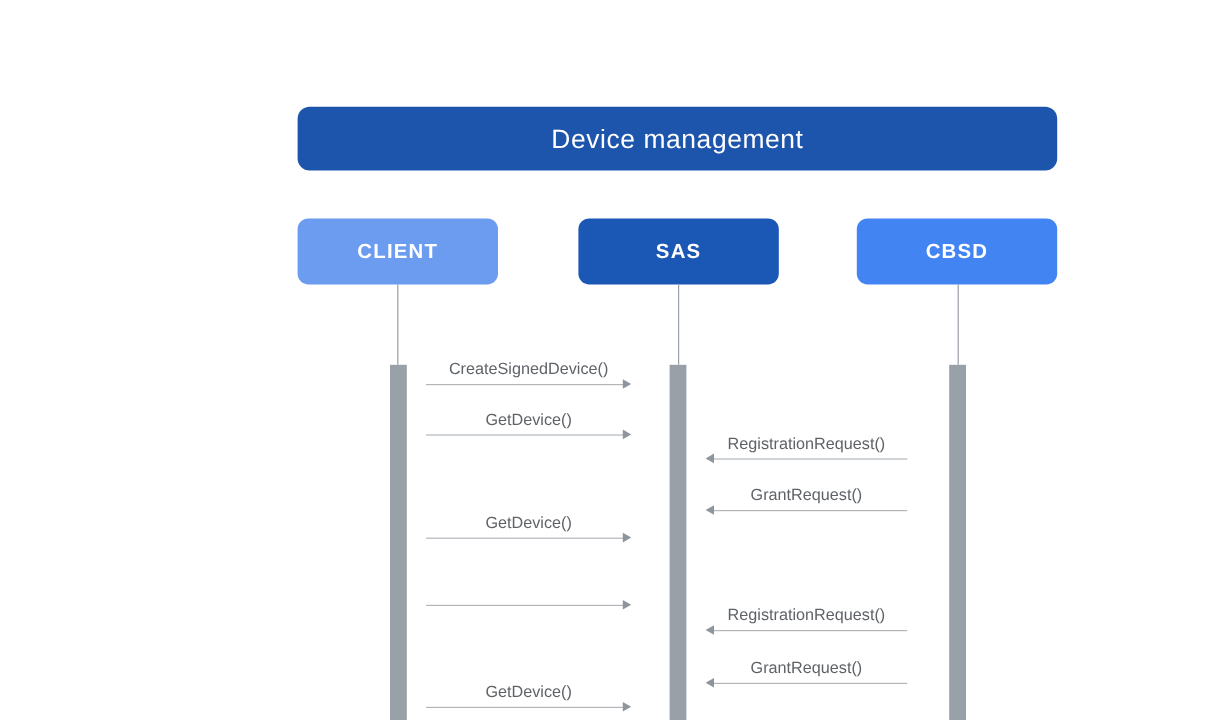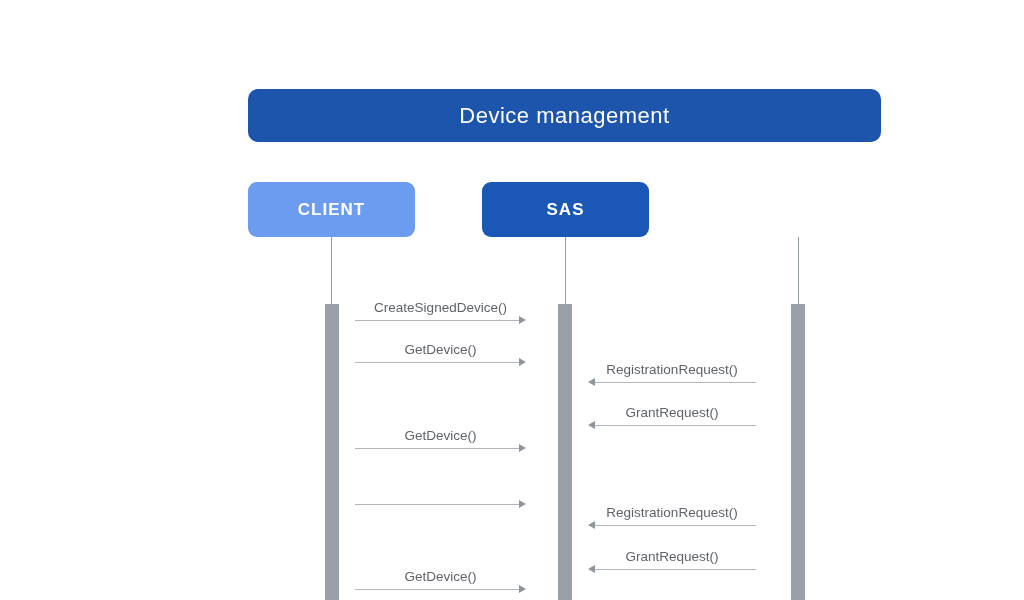--- a/index.html
+++ b/index.html
@@ -109,20 +109,23 @@
   <div class="title-bar">
     <span>Device management</span>
   </div>
 
   <div class="actor sas">
     <span>SAS</span>
   </div>
   <div class="actor client">
     <span>CLIENT</span>
   </div>
+  <div class="actor cbsd">
+    <span>CBSD</span>
+  </div>
 
   <div class="lifeline client"></div>
   <div class="lifeline sas"></div>
   <div class="lifeline cbsd"></div>
 
   <div class="activation client"></div>
   <div class="activation sas"></div>
   <div class="activation cbsd"></div>
 
   <div class="msg c2s ltr" style="top:243px">

